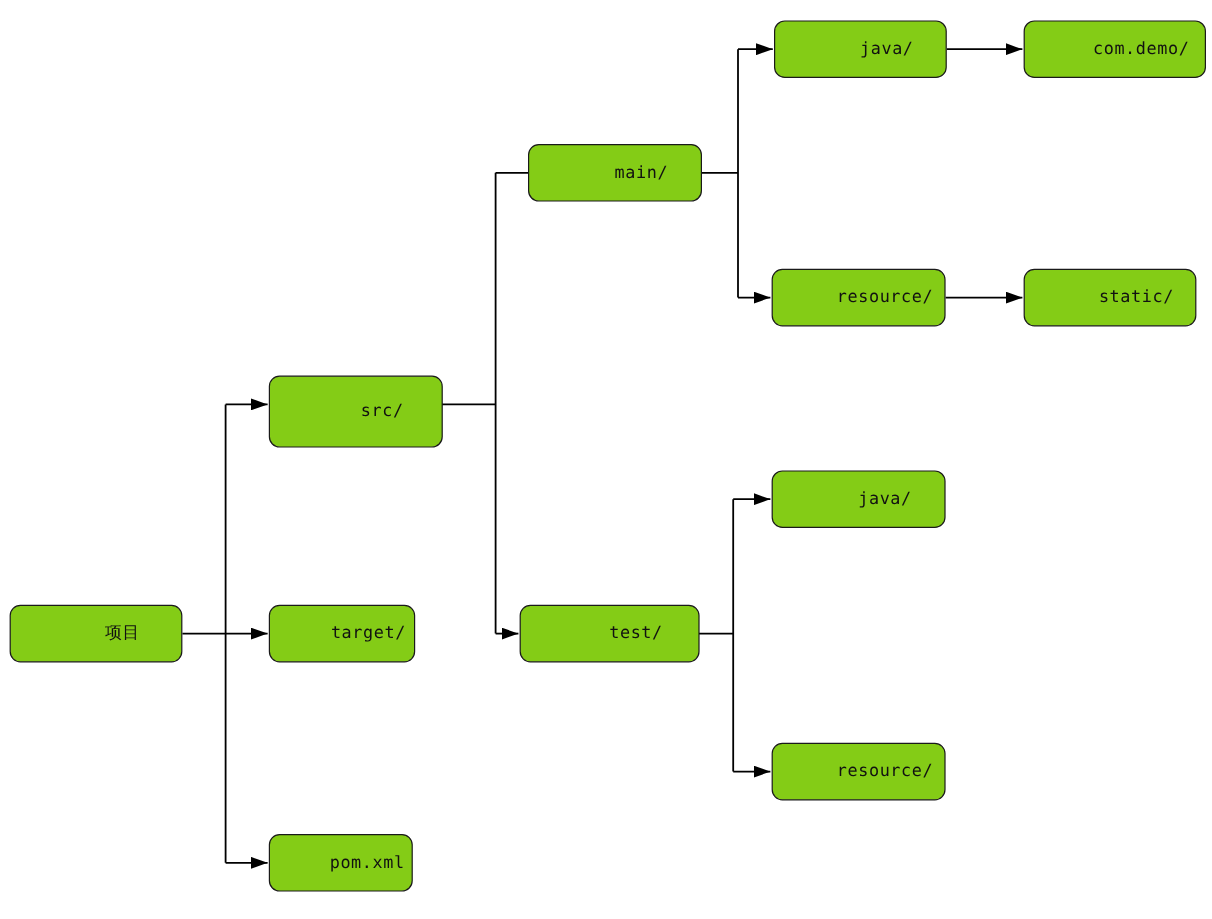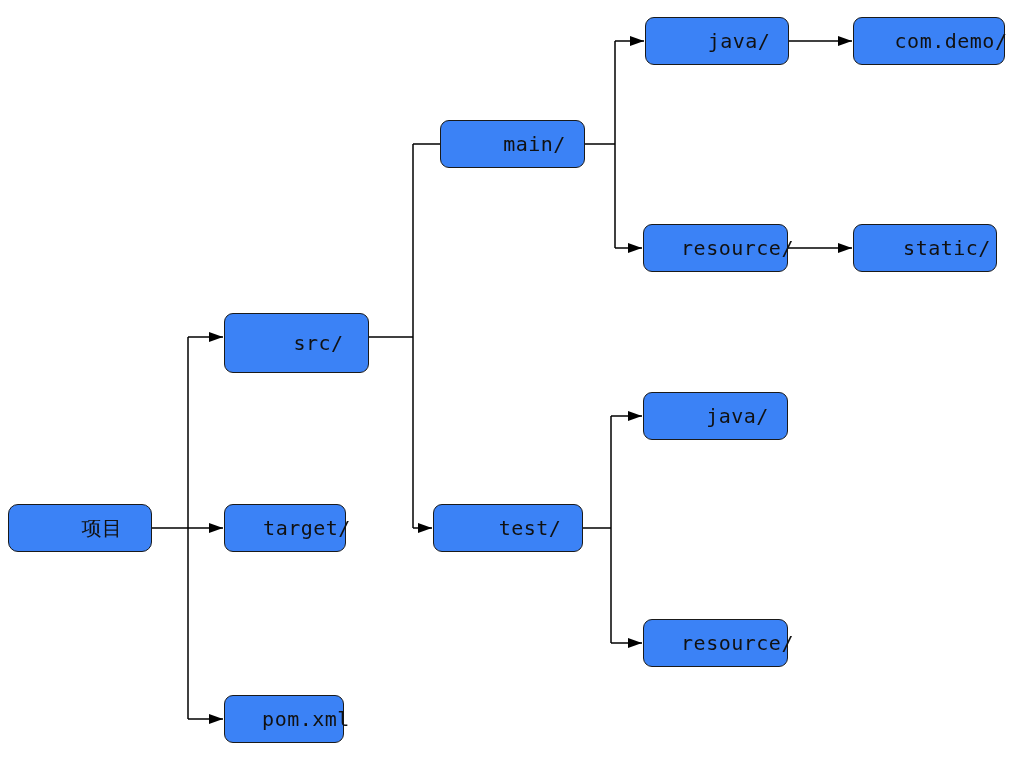--- a/index.html
+++ b/index.html
@@ -17,35 +17,35 @@
   .connectors {
     position: absolute;
     left: 0;
     top: 0;
     width: 1010px;
     height: 766px;
   }
   .node {
     position: absolute;
     box-sizing: border-box;
-    background: #3b82f6;
+    background: #84cc16;
     border: 1.5px solid #1a1a1a;
     border-radius: 9px;
     display: flex;
     align-items: center;
     justify-content: center;
     font-family: "DejaVu Sans Mono", monospace;
-    font-size: 20px;
+    font-size: 14px;
     color: #111111;
     white-space: nowrap;
     letter-spacing: 0.5px;
     padding-left: 44px;
   }
   
-  #n-root          { left:   8px; top: 504px; width: 144px; height: 48px; border-radius: 10px; }
+  #n-root          { left:   8px; top: 504px; width: 144px; height: 48px; }
   #n-src           { left: 224px; top: 313px; width: 145px; height: 60px; }
   #n-target        { left: 224px; top: 504px; width: 122px; height: 48px; }
   #n-pom           { left: 224px; top: 695px; width: 120px; height: 48px; }
   #n-main          { left: 440px; top: 120px; width: 145px; height: 48px; }
   #n-test          { left: 433px; top: 504px; width: 150px; height: 48px; text-align: right; }
   #n-main-java     { left: 645px; top:  17px; width: 144px; height: 48px; }
   #n-main-resource { left: 643px; top: 224px; width: 145px; height: 48px; }
   #n-com-demo      { left: 853px; top:  17px; width: 152px; height: 48px; }
   #n-static        { left: 853px; top: 224px; width: 144px; height: 48px; }
   #n-test-java     { left: 643px; top: 392px; width: 145px; height: 48px; }

